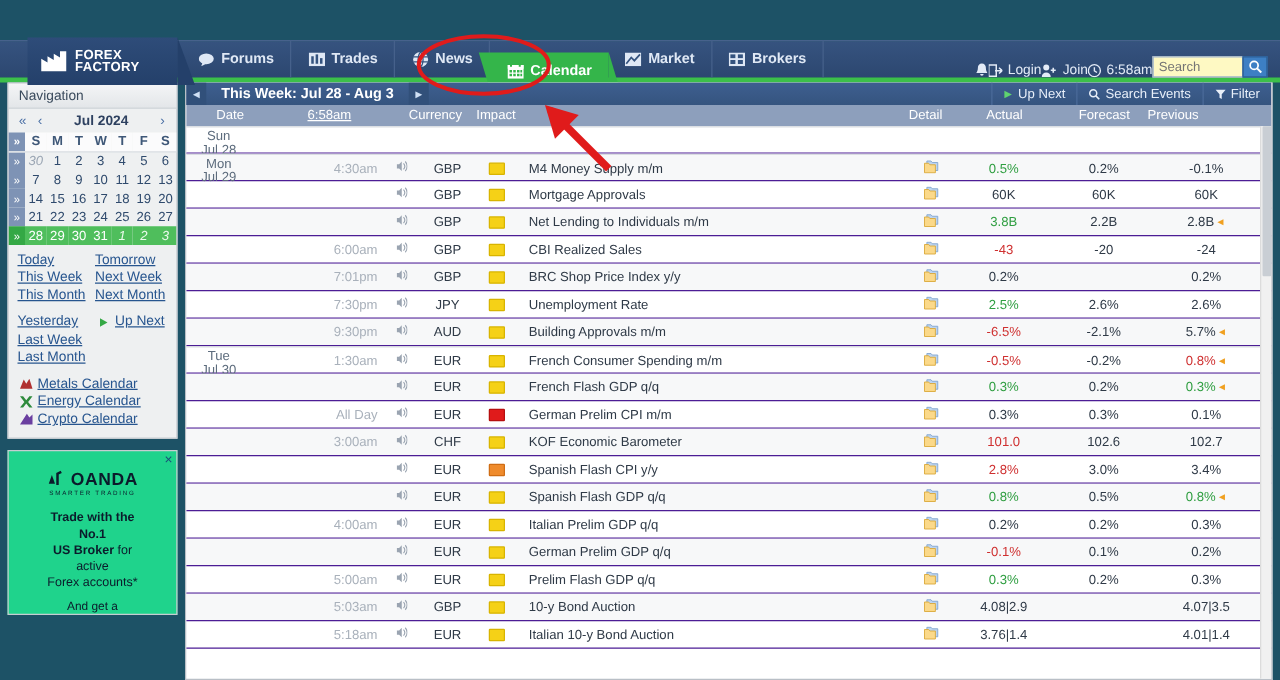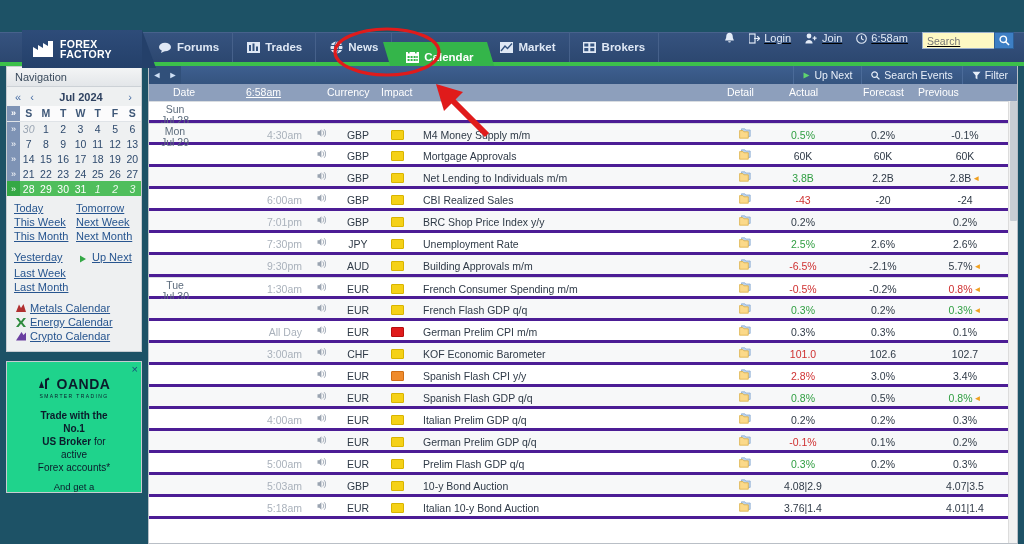--- a/index.html
+++ b/index.html
@@ -45,21 +45,21 @@
   .navtab.active:before{
     content:""; position:absolute; left:-9px; top:0; width:0;height:0;
     border-top:30px solid #34b54a; border-left:9px solid transparent;
   }
   .navtab.active:after{
     content:""; position:absolute; right:-9px; top:0; width:0;height:0;
     border-bottom:30px solid #34b54a; border-right:9px solid transparent;
   }
   .navtab .ico{ display:inline-flex; width:14px; height:13px; align-items:center; justify-content:center; }
 
-  .navright{ position:absolute; right:10px; top:32px; height:30px; display:flex; align-items:flex-start; gap:14px;text-decoration:underline; }
+  .navright{ position:absolute; right:10px; top:32px; height:30px; display:flex; align-items:flex-end; gap:0; }
   .navright .ritem{ display:flex; align-items:center; gap:4px; color:#e3ebf7; font-size:11px; white-space:nowrap; }
   .searchbox{ display:flex; align-items:center; height:17px; }
   .searchbox input{
     width:72px; height:17px; border:1px solid #9fb3cd; border-right:none;
     font-size:10.5px; padding:0 4px; color:#888; font-family:"Liberation Sans",sans-serif;
     background:#fef9c3; outline:none;
   }
   .searchbtn{ width:20px; height:17px; background:#3d7fc4; border:1px solid #2d5f96;
     display:flex; align-items:center; justify-content:center; color:#fff; }
 
@@ -109,21 +109,21 @@
   .wktitle:after{ content:""; position:absolute; left:50%; bottom:-4px; margin-left:-4px;
                   border-left:5px solid transparent; border-right:5px solid transparent; border-top:4px solid #4bb55c; }
   .toptools{ margin-left:auto; display:flex; align-items:center; height:18px; }
   .toptool{ display:flex;align-items:center;gap:4px; padding:0 9px; height:18px; color:#e8eff9; font-size:10.5px;
             border-left:1px solid #4b6b99; }
   #calhead{ height:17px; background:#8d9fbc; color:#fff; font-size:10.5px; position:relative; }
   #calhead .ch{ position:absolute; top:2px; white-space:nowrap; }
   .ch.u{ text-decoration:underline; }
 
   .rows{ position:relative; }
-  .row{ height:22px; position:relative; border-bottom:3px solid #4c1d95; }
+  .row{ height:22px; position:relative; border-bottom:1px solid #4c1d95; }
   .row.alt{ background:#f7f8f9; }
   .row.daystart{ border-top:1px solid #d9dde1; }
   .dayblock{ position:absolute; left:0; top:0; width:52px; text-align:center; color:#5d6c7d;
              font-size:10.5px; line-height:11px; padding-top:2px; font-weight:normal; }
   .c-time{ position:absolute; left:95px; width:58px; text-align:right; color:#a9b1bb; font-size:10.5px; top:5px; }
   .c-snd{ position:absolute; left:168px; top:4px; color:#9aa4b1; font-size:10px; }
   .c-cur{ position:absolute; left:192px; width:34px; text-align:center; color:#2f3a47; font-size:10.5px; top:5px; font-weight:normal;}
   .c-imp{ position:absolute; left:242px; top:6px; width:13px; height:10px; border-radius:1px; }
   .c-title{ position:absolute; left:274px; top:5px; color:#2f3a47; font-size:10.5px; white-space:nowrap; }
   .c-det{ position:absolute; left:590px; top:4px; }
@@ -433,20 +433,21 @@
           <span>And get a</span><br>
           <b>welcome bonus^</b>
         </div>
       </div>
     </div>
 
     <div id="main">
 
       <div id="caltop">
         <span class="wkbtn">◄</span>
+        <span class="wktitle">This Week: Jul 28 - Aug 3</span>
         <span class="wkbtn">►</span>
         <span class="toptools">
           <span class="toptool">
             <svg width="7" height="7" viewBox="0 0 7 7">
                 <path d="M0.5 0.5 L6.5 3.5 L0.5 6.5 Z" fill="#5fd46f"></path>
               </svg>
             <span>Up Next</span>
           </span>
           <span class="toptool">
             <svg width="9" height="9" viewBox="0 0 9 9">

